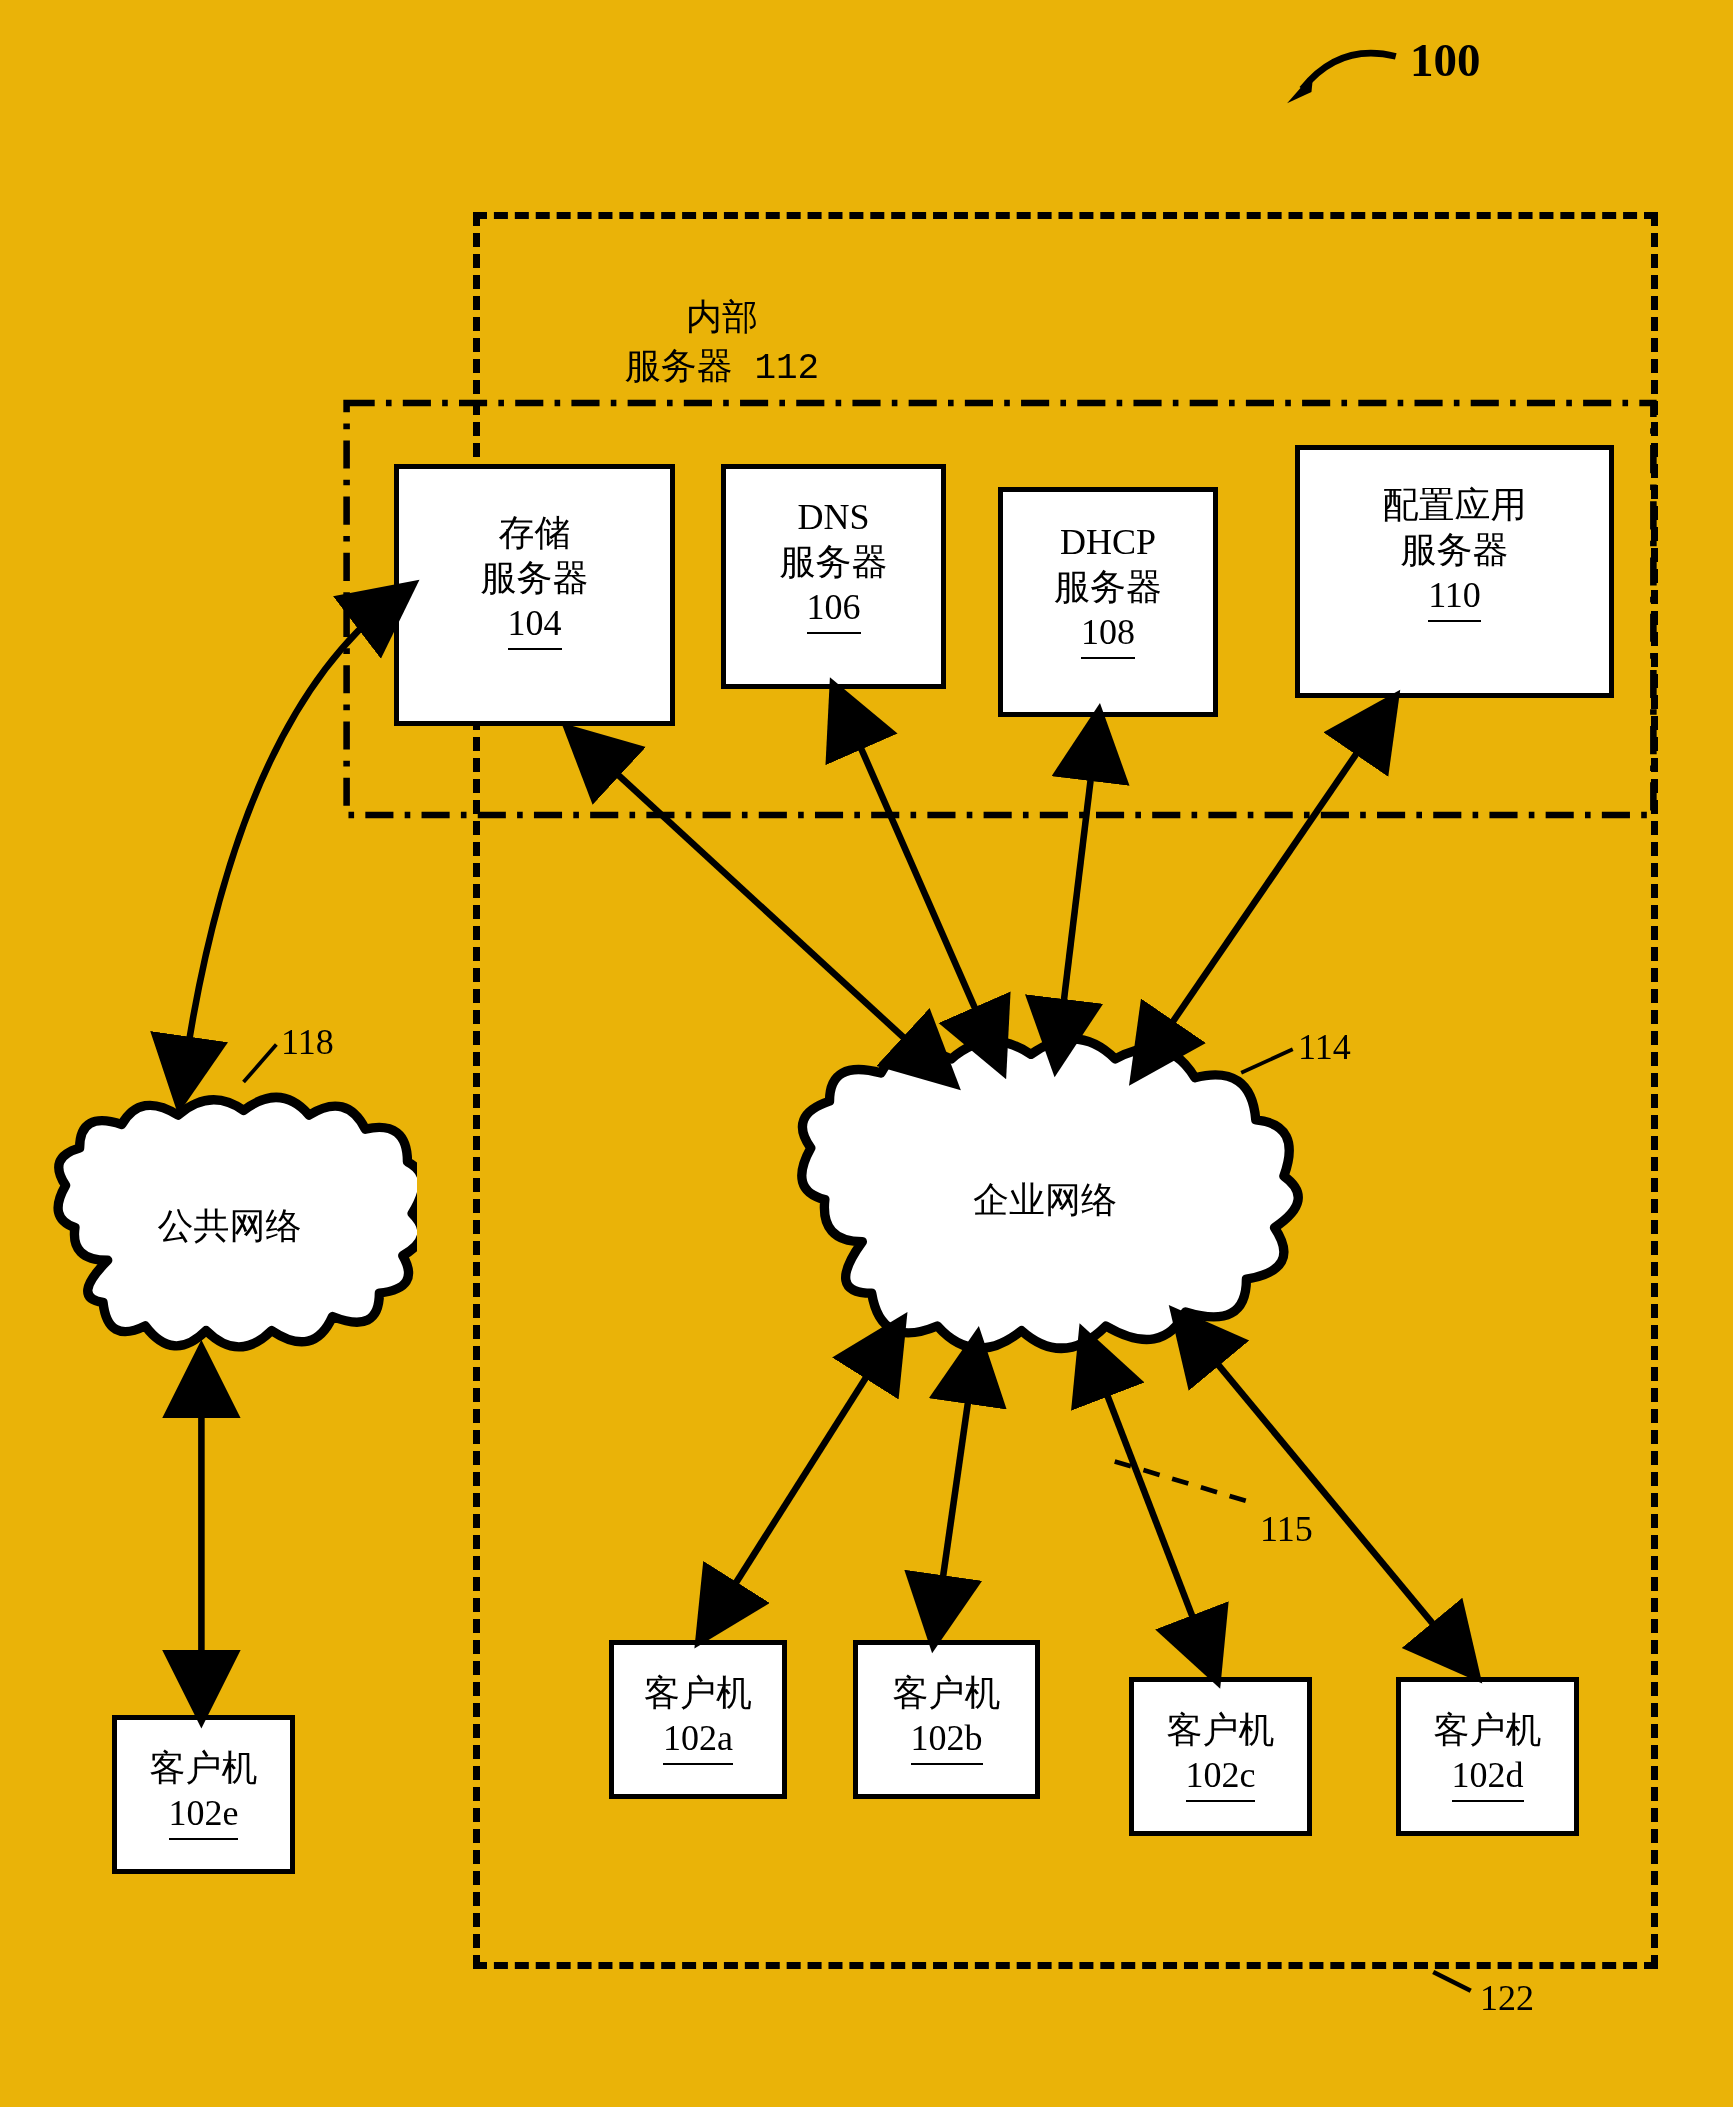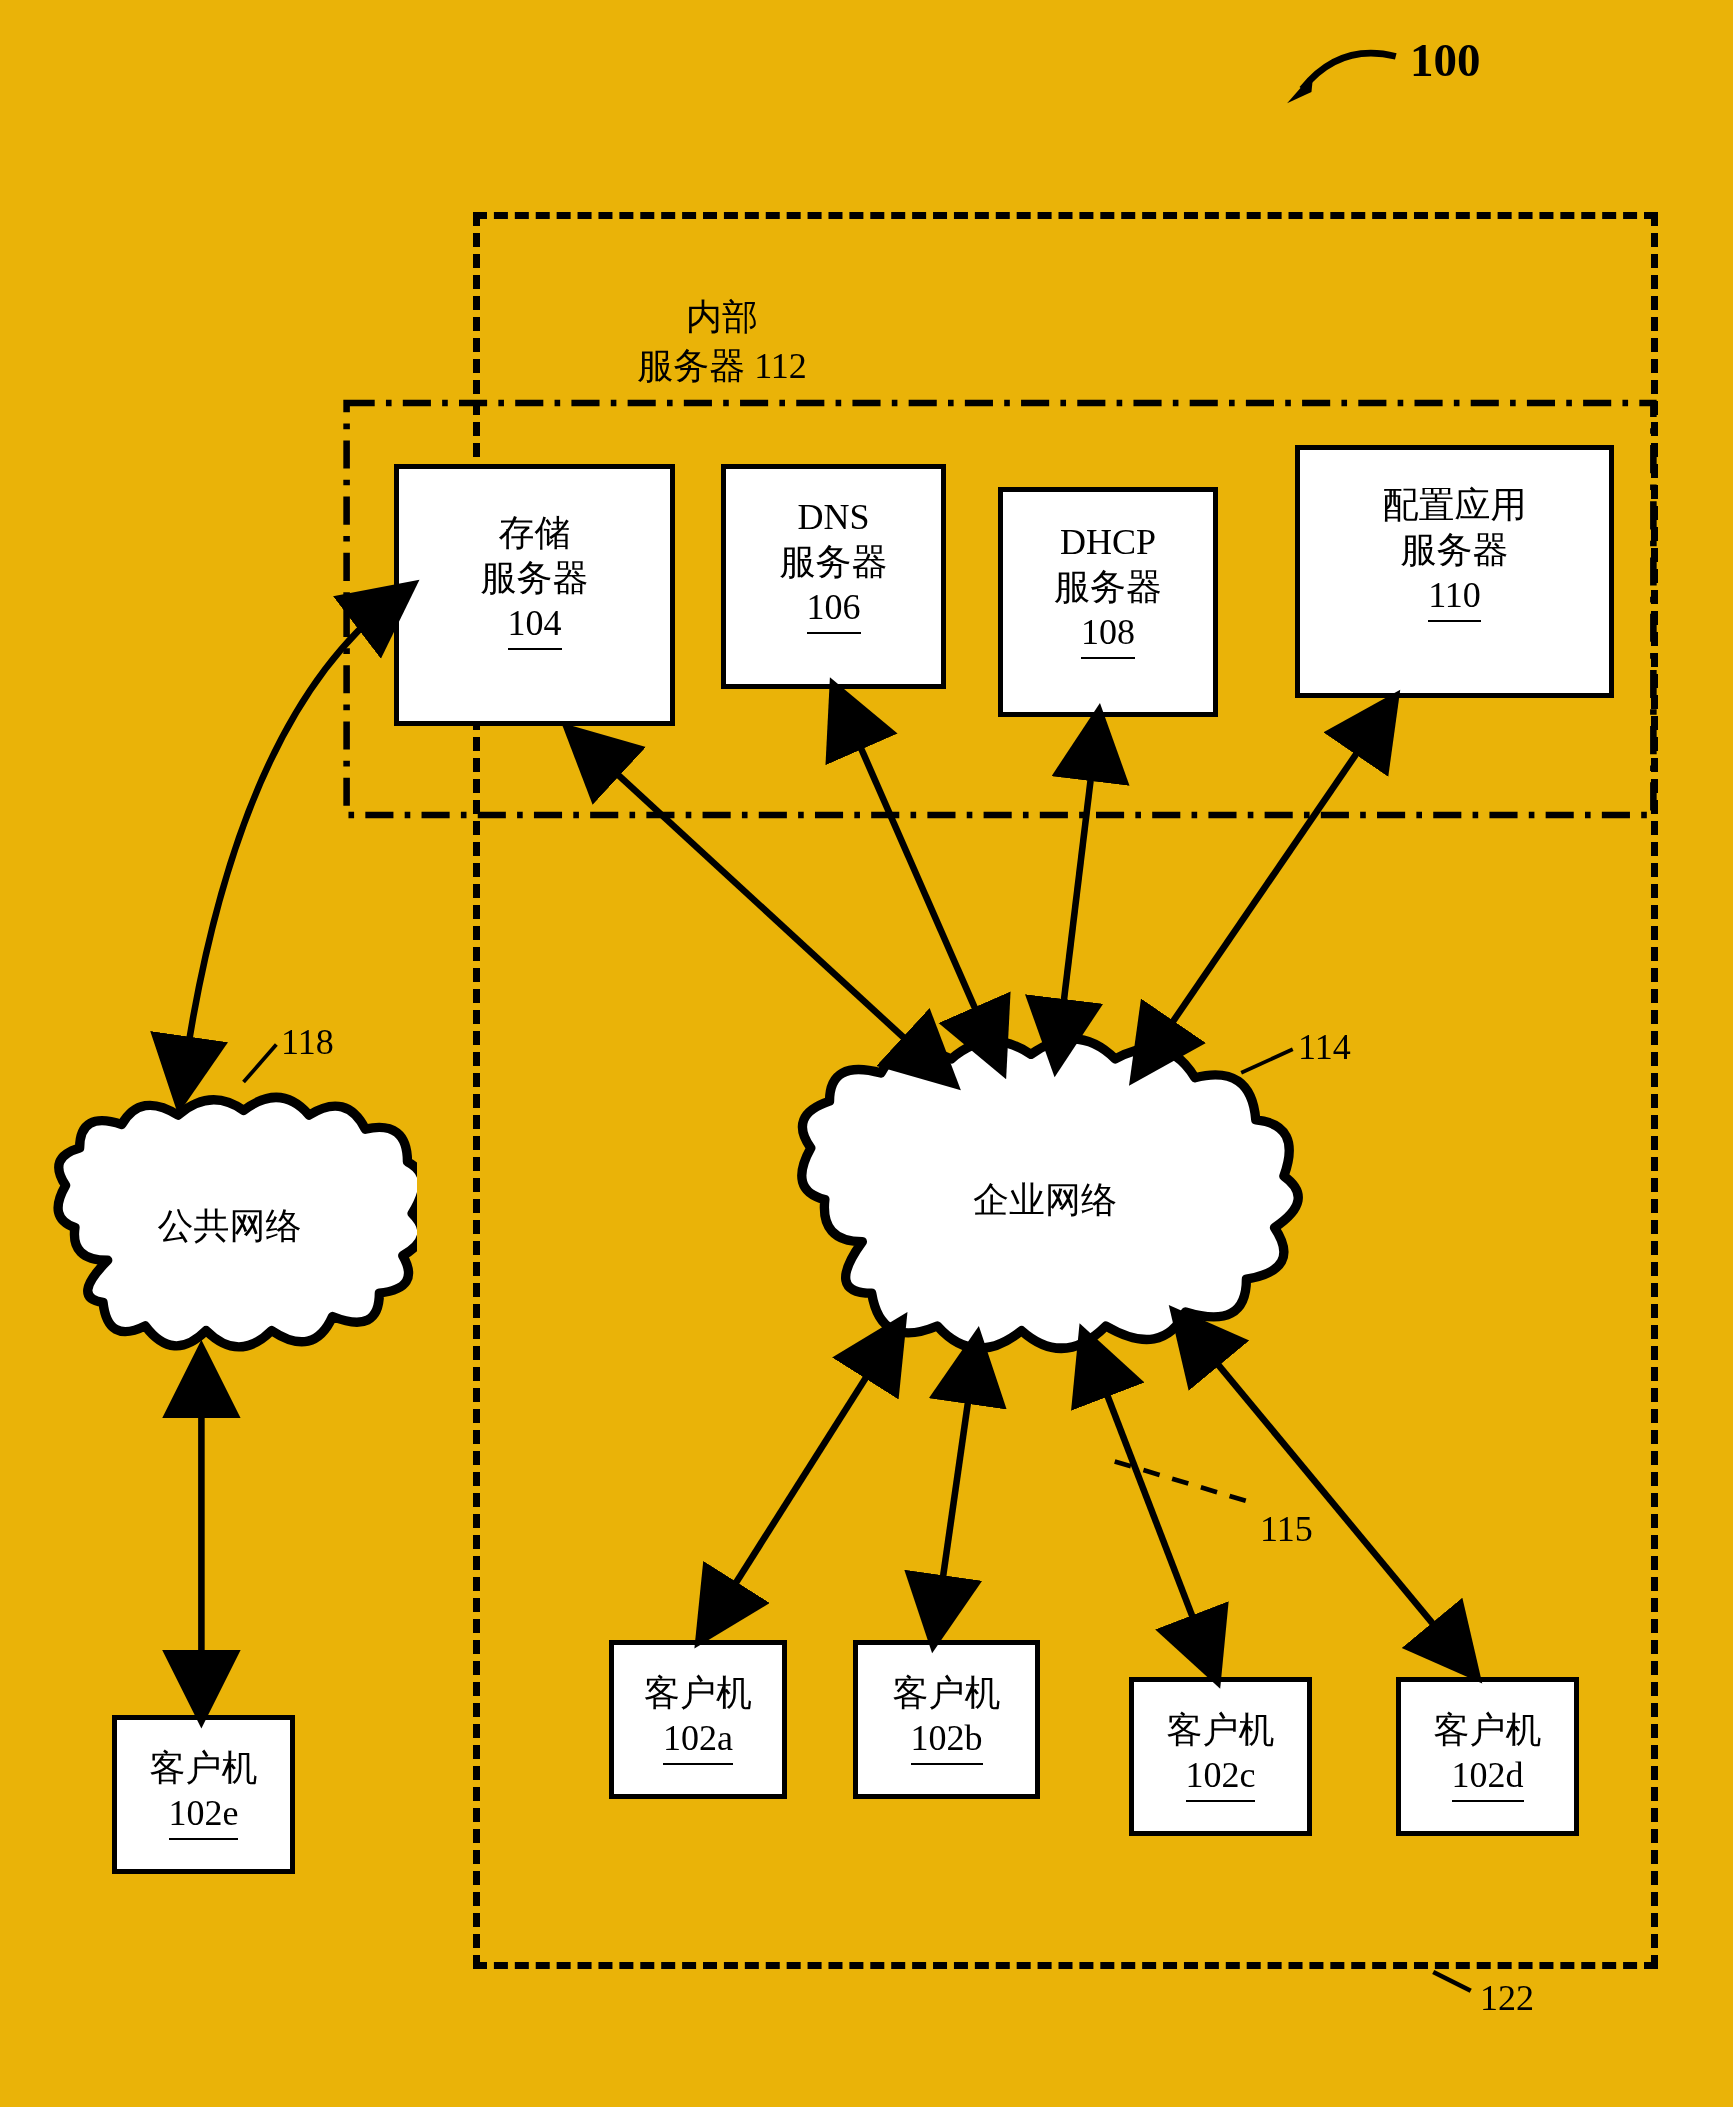--- a/index.html
+++ b/index.html
@@ -75,21 +75,21 @@
 
   <div class="dash-outer" style="left:473px; top:212px; width:1185px; height:1757px;"></div>
   <div class="ref-label" style="left:1480px; top:1977px">122</div>
   <svg width="1733" height="2107" viewBox="0 0 1850 2249">
     <line x1="1530" y1="2105" x2="1570" y2="2125" stroke="#000" stroke-width="5"></line>
   </svg>
 
   <svg width="1733" height="2107" viewBox="0 0 1850 2249">
     <rect x="370" y="430" width="1395" height="440" fill="none" stroke="#000" stroke-width="7" stroke-dasharray="30 12 6 12"></rect>
   </svg>
-  <div class="ref-label" style="left:600px; top:293px; text-align:center; width:244px;">
+  <div class="ref-label" style="left:600px; top:293px; text-align:center; width:244px;font-family:Liberation Mono, monospace;">
     <span>内部</span><br>
     <span>服务器</span>
     <span>112</span>
   </div>
 
   <div class="box" style="left:394px; top:464px; width:281px; height:262px; padding-top:42px;">
     <div class="title">存储
 服务器</div>
     <div class="num">104</div>
   </div>

